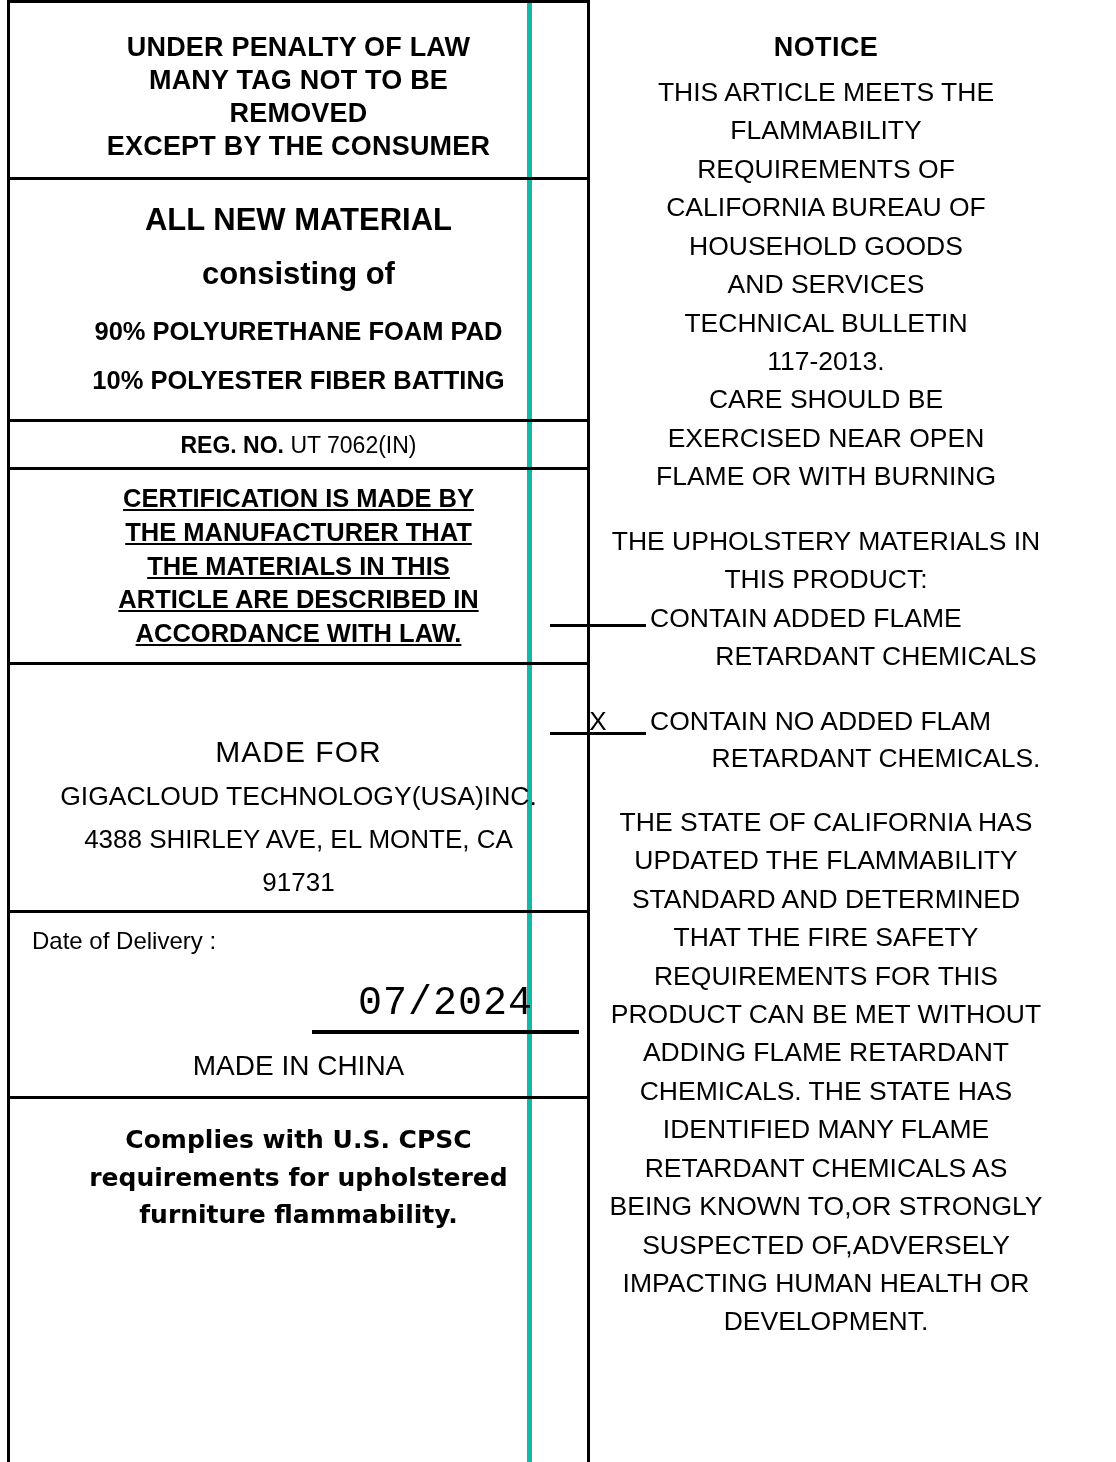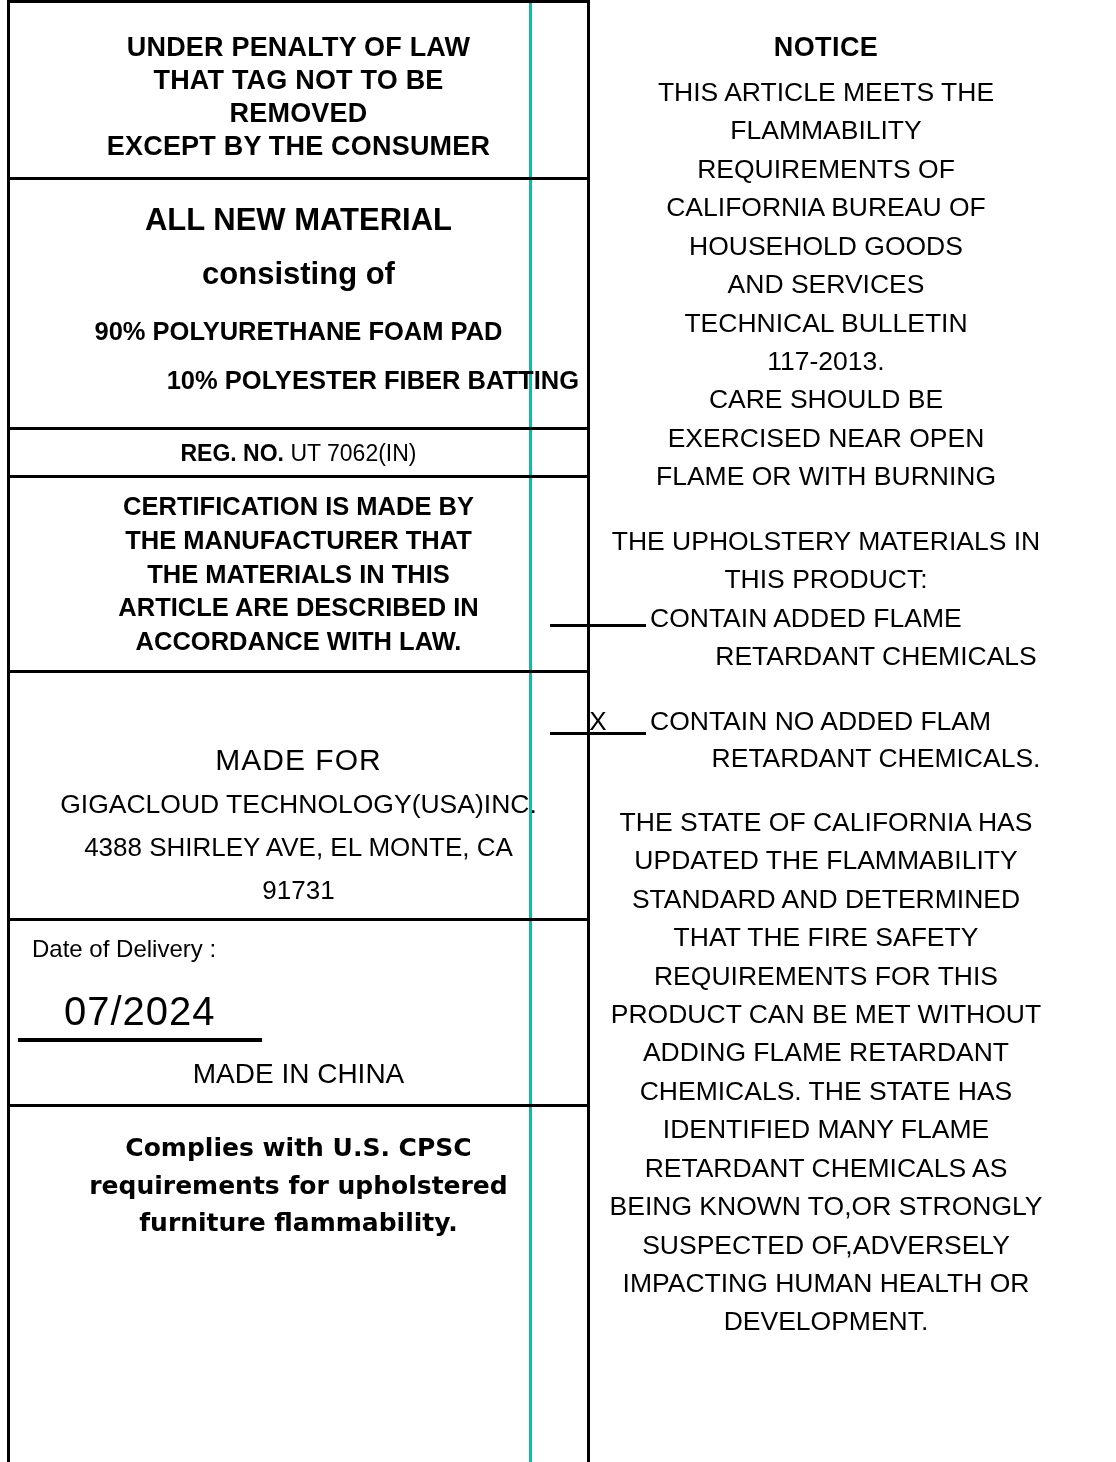--- a/index.html
+++ b/index.html
@@ -17,21 +17,21 @@
   .tag {
     width: 1116px;
     height: 1462px;
     display: flex;
     box-sizing: border-box;
   }
   
   .left-panel {
     width: 532px;
     box-sizing: border-box;
-    border-right: 3px solid #14b8a6;
+    border-right: 5px solid #14b8a6;
     display: flex;
     flex-direction: column;
   }
   .lp-inner {
     box-sizing: border-box;
     border-left: 3px solid #000;
     border-top: 3px solid #000;
     border-right: 3px solid #000;
     margin: 0 0 0 7px;
     width: 583px;
@@ -72,33 +72,34 @@
     font-size: 31px;
     line-height: 1.3;
     margin-bottom: 20px;
   }
   .material .row {
     font-weight: bold;
     font-size: 25.5px;
     line-height: 1.35;
     margin-bottom: 14px;
   }
-  .material .row:last-child { margin-bottom: 12px; text-align: right; }
+  .material .row:last-child { margin-bottom: 4px; }
 
   .reg {
     padding-top: 10px;
     padding-bottom: 8px;
     font-size: 23px;
   }
   .reg .lbl { font-weight: bold; }
   .reg .val { font-weight: normal; }
 
   .cert {
     padding-top: 12px;
     padding-bottom: 12px;
+    text-decoration: underline;
   }
   .cert div {
     font-weight: bold;
     font-size: 25.5px;
     line-height: 1.32;
   }
   .madefor {
     padding-top: 22px;
     padding-bottom: 12px;
     margin-top: 48px;
@@ -126,21 +127,22 @@
     flex: 1 1 auto;
     display: flex;
     flex-direction: column;
   }
   .delivery .dol {
     font-size: 24px;
     padding-left: 14px;
     margin-bottom: 26px;
   }
   .date-wrap {
-    text-align: left;
+    text-align: right;
+    font-family: Liberation Mono, monospace;
   }
   .date-val {
     display: inline-block;
     font-size: 40px;
     letter-spacing: 1px;
     border-bottom: 4px solid #000;
     padding: 0 46px 4px 46px;
   }
   .made-in {
     text-align: center;
@@ -215,21 +217,21 @@
 </head>
 <body>
 
 <div class="tag">
 
   <div class="left-panel">
     <div class="lp-inner">
 
       <div class="sec penalty">
         <div>UNDER PENALTY OF LAW</div>
-        <div>THAT TAG NOT TO BE</div>
+        <div>MANY TAG NOT TO BE</div>
         <div>REMOVED</div>
         <div>EXCEPT BY THE CONSUMER</div>
       </div>
 
       <div class="sec material">
         <div class="big">ALL NEW MATERIAL</div>
         <div class="mid">consisting of</div>
         <div class="row">90% POLYURETHANE FOAM PAD</div>
         <div class="row">10% POLYESTER FIBER BATTING</div>
       </div>

